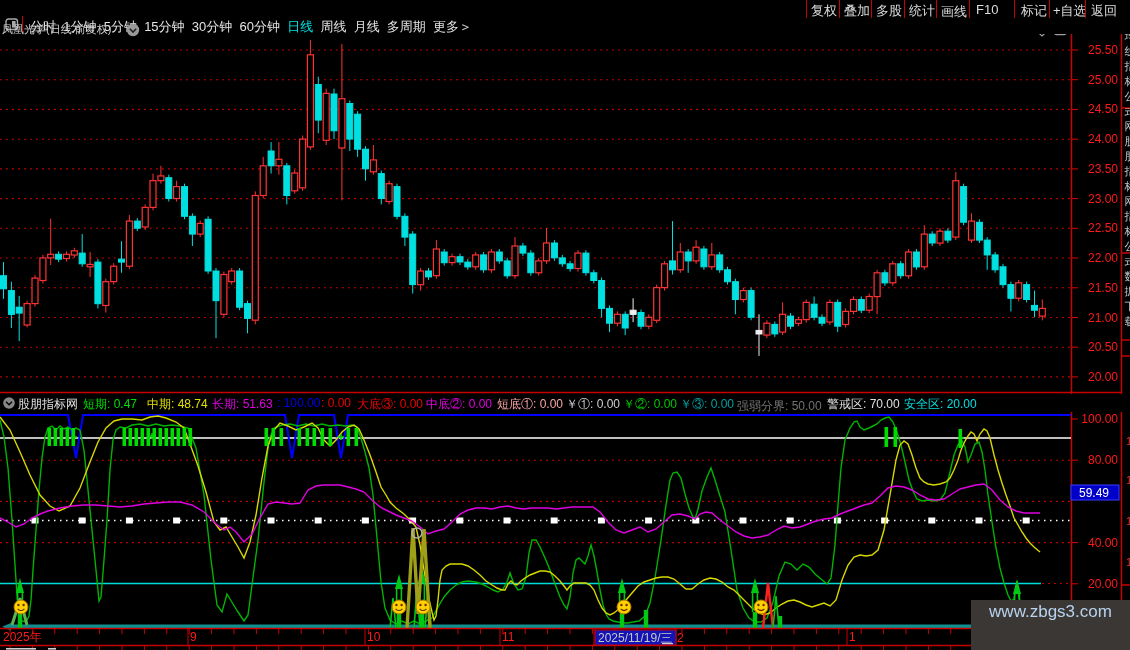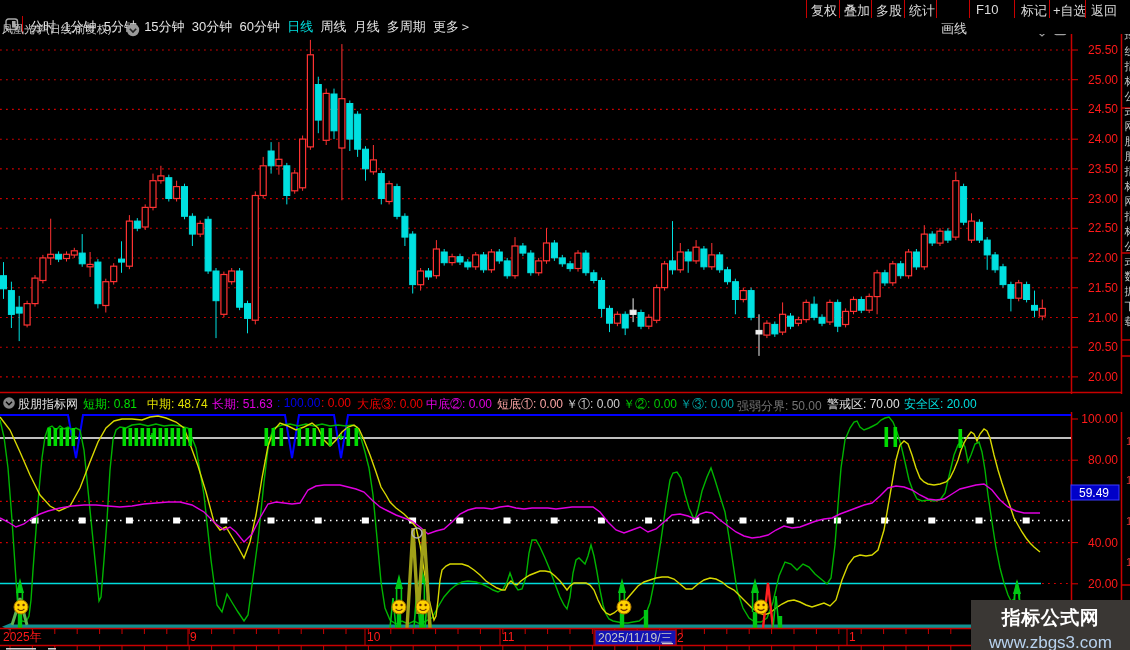--- a/index.html
+++ b/index.html
@@ -621,21 +621,21 @@
 <div class="abs" style="left:800px;top:0;width:330px;height:18px;background:#000;font-size:13px;color:#dcdcdc">
   <div class="abs" style="left:6px;top:0;width:1px;height:18px;background:#c80000"></div>
   <div class="abs" style="left:11px;top:2px">复权</div>
       <div class="abs" style="left:39px;top:0;width:1px;height:18px;background:#c80000"></div>
   <div class="abs" style="left:44px;top:2px">叠加</div>
       <div class="abs" style="left:71px;top:0;width:1px;height:18px;background:#c80000"></div>
   <div class="abs" style="left:76px;top:2px">多股</div>
       <div class="abs" style="left:104px;top:0;width:1px;height:18px;background:#c80000"></div>
   <div class="abs" style="left:109px;top:2px">统计</div>
       <div class="abs" style="left:136px;top:0;width:1px;height:18px;background:#c80000"></div>
-  <div class="abs" style="left:141px;top:20px">画线</div>
+  <div class="abs" style="left:141px;top:3px">画线</div>
       <div class="abs" style="left:169px;top:0;width:1px;height:18px;background:#c80000"></div>
   <div class="abs" style="left:176px;top:2px">F10</div>
       <div class="abs" style="left:214px;top:0;width:1px;height:18px;background:#c80000"></div>
   <div class="abs" style="left:221px;top:2px">标记</div>
       <div class="abs" style="left:249px;top:0;width:1px;height:18px;background:#c80000"></div>
   <div class="abs" style="left:253px;top:2px">+自选</div>
       <div class="abs" style="left:285px;top:0;width:1px;height:18px;background:#c80000"></div>
   <div class="abs" style="left:291px;top:2px">返回</div>
 </div>
 
@@ -644,32 +644,31 @@
       <circle cx="7" cy="7" r="6.2" fill="#9a9a9a"></circle>
       <path d="M 3.8 5.8 L 7 9 L 10.2 5.8" fill="none" stroke="#222" stroke-width="1.6"></path>
     </svg>
 
 <div class="abs" style="left:0;top:394px;width:1123px;height:18px;background:#000;font-size:12px;white-space:nowrap">
   <svg class="abs" style="left:2;top:2" width="14" height="14">
         <circle cx="7" cy="7" r="5.8" fill="#888"></circle>
         <path d="M 4 5.8 L 7 8.8 L 10 5.8" fill="none" stroke="#000" stroke-width="1.4"></path>
       </svg>
   <span class="abs" style="left:18px;top:2px;color:#e0e0e0">股朋指标网</span>
-  <span class="abs" style="left:83px;top:2px;color:#00e000">短期: 0.81</span>
+  <span class="abs" style="left:83px;top:2px;color:#00e000">短期: 0.47</span>
   <span class="abs" style="left:147px;top:2px;color:#e0e000">中期: 48.74</span>
   <span class="abs" style="left:212px;top:2px;color:#e000e0">长期: 51.63</span>
   <span class="abs" style="left:277px;top:2px;color:#0000f0">: 100.00</span>
   <span class="abs" style="left:321px;top:2px;color:#f00000">: 0.00</span>
   <span class="abs" style="left:357px;top:2px;color:#f00000">大底③: 0.00</span>
   <span class="abs" style="left:426px;top:2px;color:#e000e0">中底②: 0.00</span>
   <span class="abs" style="left:497px;top:2px;color:#fca5a5">短底①: 0.00</span>
   <span class="abs" style="left:566px;top:2px;color:#d0d0d0">￥①: 0.00</span>
   <span class="abs" style="left:623px;top:2px;color:#00c800">￥②: 0.00</span>
   <span class="abs" style="left:680px;top:2px;color:#00a0a0">￥③: 0.00</span>
   <span class="abs" style="left:737px;top:4px;color:#737373">强弱分界: 50.00</span>
   <span class="abs" style="left:827px;top:2px;color:#e0e0e0">警戒区: 70.00</span>
   <span class="abs" style="left:904px;top:2px;color:#00e0e0">安全区: 20.00</span>
 </div>
 
 <div class="abs" style="left:971px;top:600px;width:159px;height:50px;background:#3a3734">
-  <div style="text-align:center;font-size:19px;font-weight:bold;color:#fff;margin-top:5px;letter-spacing:0.5px">指标公式网</div>
   <div style="text-align:center;font-size:17px;color:#b8d2ee;margin-top:2px">www.zbgs3.com</div>
 </div>
 </div>
 </body></html>

